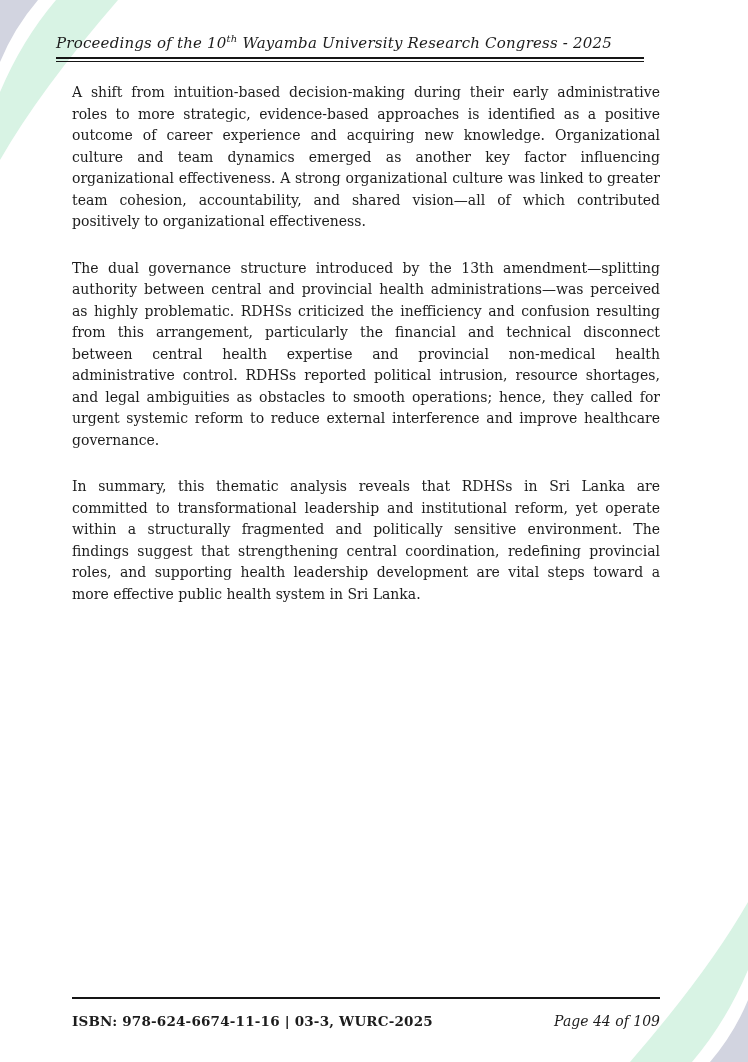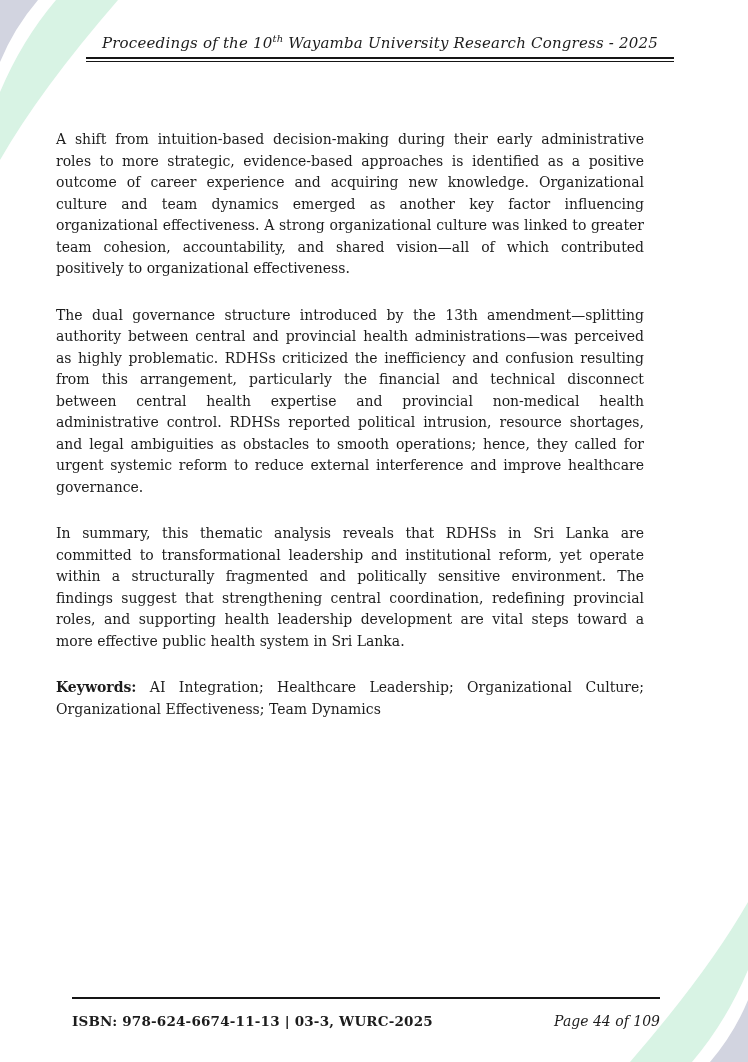--- a/index.html
+++ b/index.html
@@ -20,24 +20,23 @@
   .deco {
     position: absolute;
     pointer-events: none;
   }
   .deco.tl { top: 0; left: 0; }
   .deco.br { bottom: 0; right: 0; transform: rotate(180deg); }
 
   
   .header {
     position: absolute;
-    left: 86px;
+    left: 56px;
     width: 588px;
     top: 34px;
-    text-align: center;
   }
   .header-title {
     font-style: italic;
     font-size: 15px;
     letter-spacing: 0.2px;
     white-space: nowrap;
   }
   .header-title sup {
     font-size: 10px;
     line-height: 0;
@@ -45,24 +44,23 @@
   .header-rule {
     margin-top: 5px;
     height: 2px;
     border-top: 2px solid #151515;
     border-bottom: 1px solid #151515;
   }
 
   
   .content {
     position: absolute;
-    left: 56px;
+    left: 72px;
     width: 588px;
     top: 82px;
-    margin-top: 47px;
   }
   .content p {
     margin: 0 0 25px 0;
     font-size: 14px;
     line-height: 21.5px;
     text-align: justify;
     text-justify: inter-word;
   }
   .keywords-label {
     font-weight: bold;
@@ -114,24 +112,23 @@
     <div class="header-title">
       <span>Proceedings of the 10</span><sup>th</sup><span> Wayamba University Research Congress - 2025</span>
     </div>
     <div class="header-rule"></div>
   </div>
 
   <div class="content">
     <p>A shift from intuition-based decision-making during their early administrative roles to more strategic, evidence-based approaches is identified as a positive outcome of career experience and acquiring new knowledge. Organizational culture and team dynamics emerged as another key factor influencing organizational effectiveness. A strong organizational culture was linked to greater team cohesion, accountability, and shared vision—all of which contributed positively to organizational effectiveness.</p>
     <p>The dual governance structure introduced by the 13th amendment—splitting authority between central and provincial health administrations—was perceived as highly problematic. RDHSs criticized the inefficiency and confusion resulting from this arrangement, particularly the financial and technical disconnect between central health expertise and provincial non-medical health administrative control. RDHSs reported political intrusion, resource shortages, and legal ambiguities as obstacles to smooth operations; hence, they called for urgent systemic reform to reduce external interference and improve healthcare governance.</p>
     <p>In summary, this thematic analysis reveals that RDHSs in Sri Lanka are committed to transformational leadership and institutional reform, yet operate within a structurally fragmented and politically sensitive environment. The findings suggest that strengthening central coordination, redefining provincial roles, and supporting health leadership development are vital steps toward a more effective public health system in Sri Lanka.</p>
-    <p><span class="keywords-label">Keywords:</span><span> AI Integration; Healthcare Leadership; Organizational Culture; Organizational Effectiveness; Team Dynamics</span></p>
   </div>
 
   <div class="footer">
     <div class="footer-rule"></div>
     <div class="footer-row">
-      <span class="footer-isbn">ISBN: 978-624-6674-11-13 | 03-3, WURC-2025</span>
+      <span class="footer-isbn">ISBN: 978-624-6674-11-16 | 03-3, WURC-2025</span>
       <span class="footer-page">Page 44 of 109</span>
     </div>
   </div>
 
 </div>
 
 </body></html>

